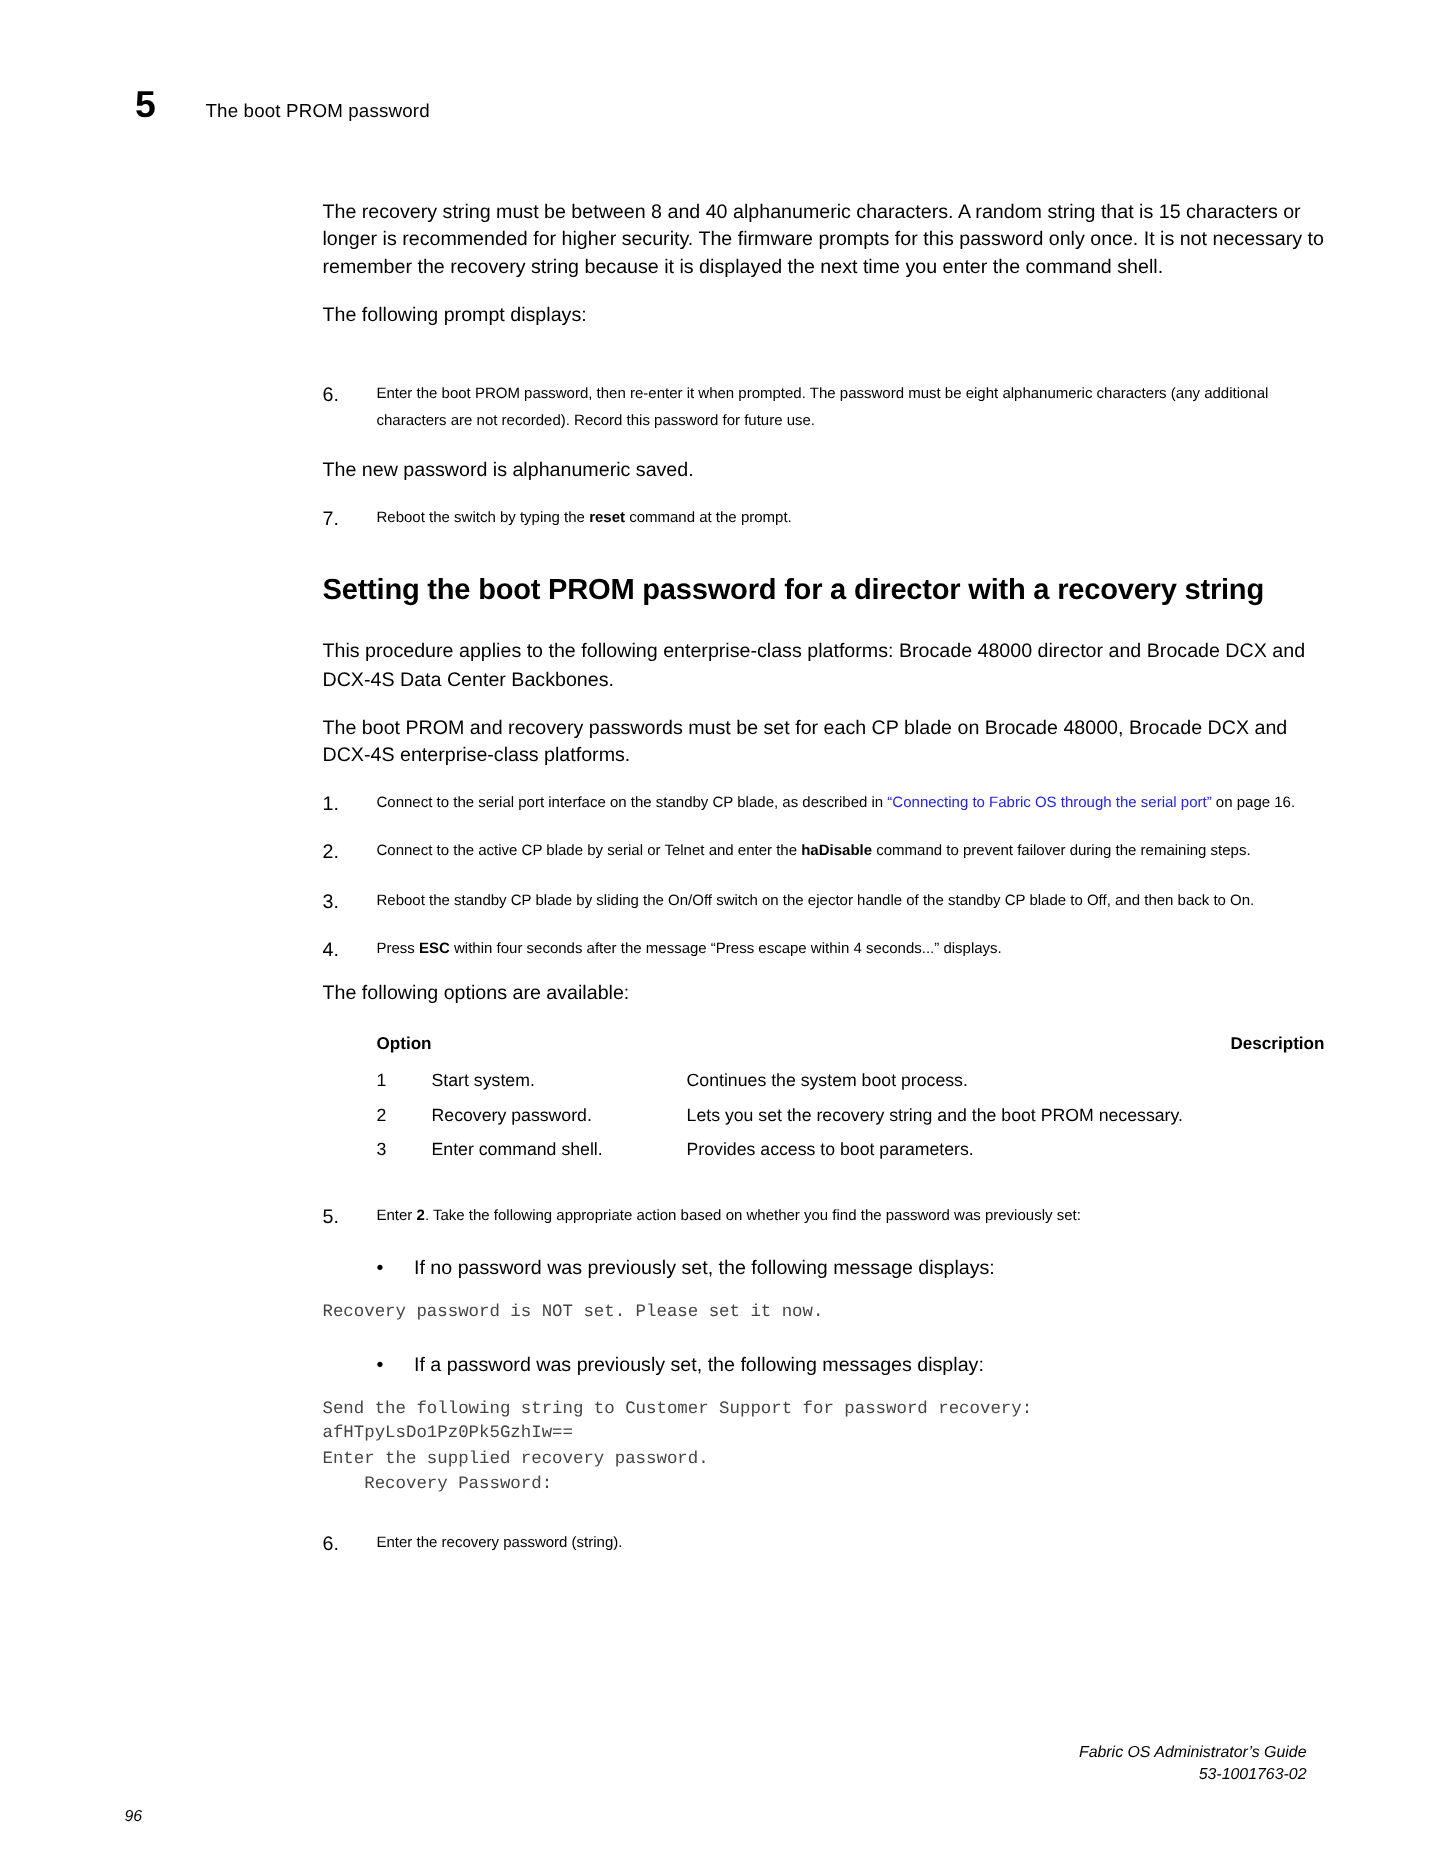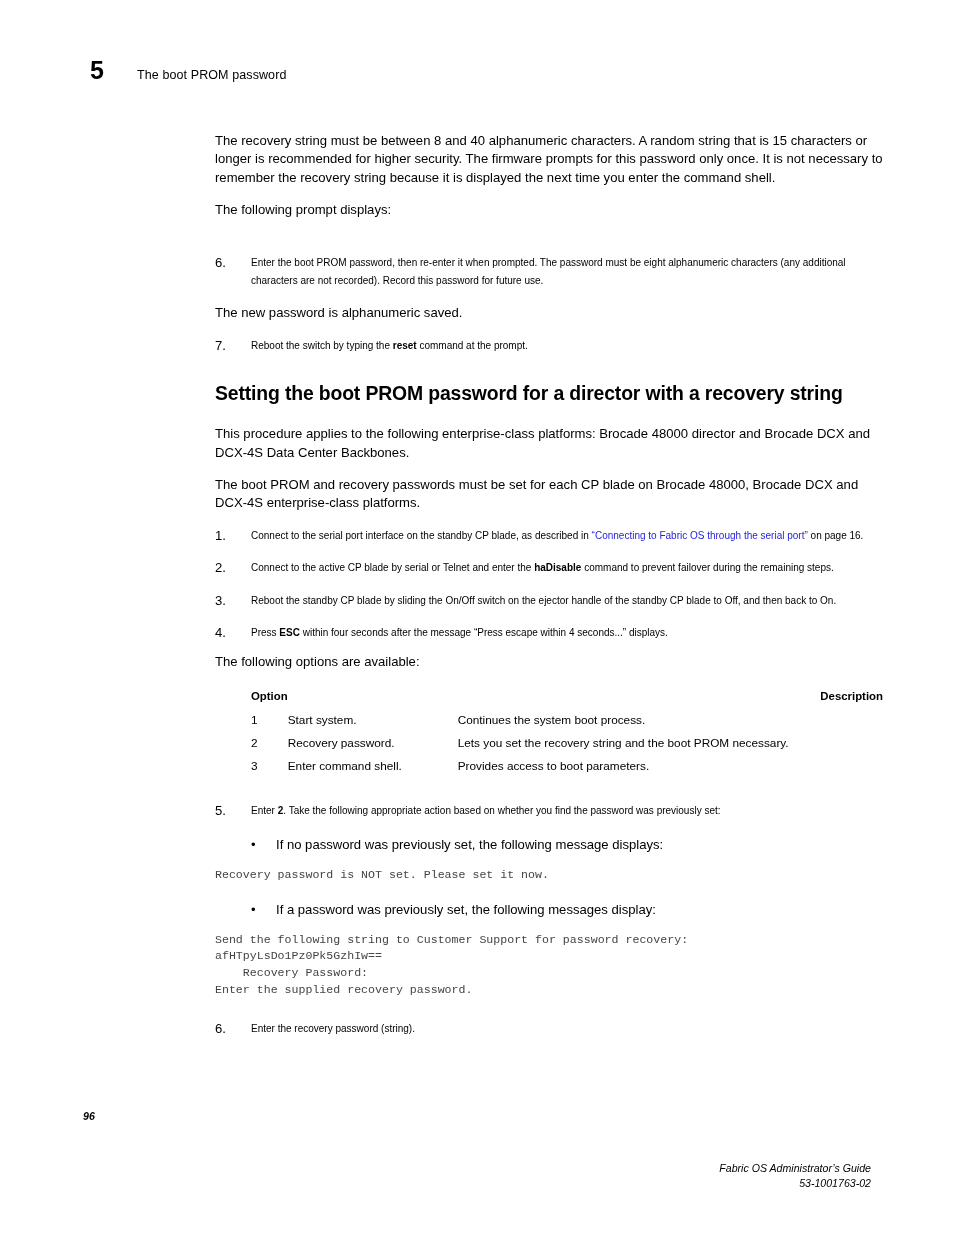--- a/index.html
+++ b/index.html
@@ -154,25 +154,24 @@
     padding: 0 0 8px 0;
     vertical-align: top;
   }
   .col-optnum { width: 26px; }
   .col-optlbl { width: 170px; }
 
   
   .footer-left {
     position: absolute;
     left: 83px;
-    top: 1110px;
+    top: 1205px;
     font-size: 10.6px;
     font-style: italic;
     color: #000;
-    font-weight: bold;
   }
   .footer-right {
     position: absolute;
     right: 83px;
     top: 1161px;
     text-align: right;
     font-size: 10.6px;
     font-style: italic;
     line-height: 14.5px;
     color: #000;
@@ -312,22 +311,22 @@
 
     <div class="bullet">
       <span class="dot">•</span>
       <span class="b-body">If a password was previously set, the following messages display:</span>
     </div>
 
     <div class="gap-12"></div>
 
     <pre class="code code-indent-b">Send the following string to Customer Support for password recovery:</pre>
     <pre class="code code-indent-b">afHTpyLsDo1Pz0Pk5GzhIw==</pre>
+    <pre class="code code-indent-b">Enter the supplied recovery password.</pre>
     <pre class="code code-indent-b">    Recovery Password:</pre>
-    <pre class="code code-indent-b">Enter the supplied recovery password.</pre>
 
     <div class="gap-22"></div>
 
     <div class="numitem">
       <span class="num">6.</span>
       <span class="num-body">Enter the recovery password (string).</span>
     </div>
 
   </div>
 

